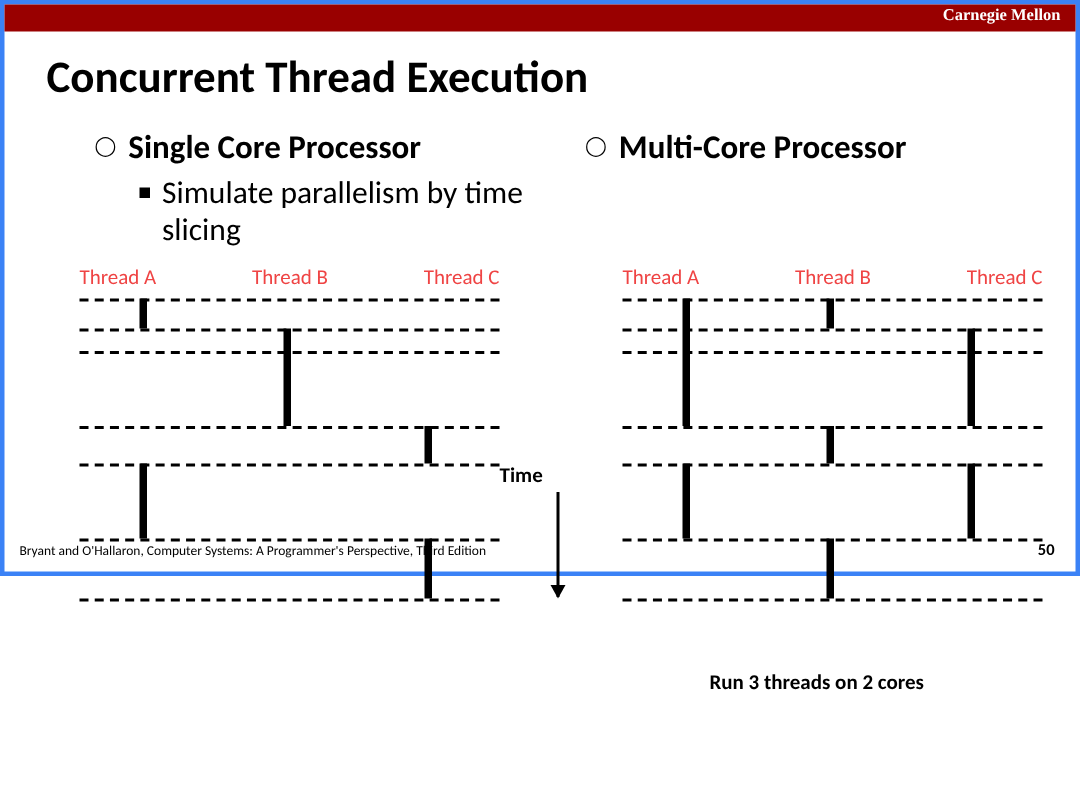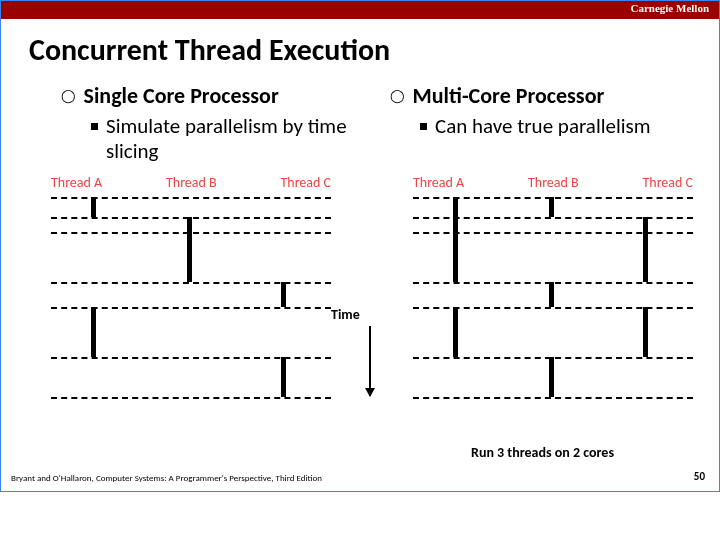--- a/index.html
+++ b/index.html
@@ -1,17 +1,17 @@
 <!DOCTYPE html>
 <html><head>
 <meta charset="utf-8">
 <style>
   * { margin: 0; padding: 0; box-sizing: border-box; }
   html, body { width: 720px; height: 540px; font-family: Calibri, Arial, sans-serif; background: #fff; }
-  .slide { width: 720px; height: 492px; position: relative; border: 1px solid #3b82f6; }
+  .slide { width: 720px; height: 384px; position: relative; border: 3px solid #3b82f6; }
   .topbar { background: #990000; height: 18px; position: relative; }
   .topbar-text { position: absolute; right: 10px; top: 1px; color: #fff; font-size: 11px; font-family: Georgia, serif; font-weight: bold; }
   .title { font-size: 30px; font-weight: bold; color: #000; margin: 12px 0 14px 28px; }
   .columns { display: flex; padding: 0 20px 0 60px; gap: 20px; }
   .col { flex: 1; }
   .bullet-line { display: flex; align-items: flex-start; gap: 8px; }
   .bullet-icon { font-size: 13px; line-height: 28px; }
   .bullet-text { font-size: 22px; font-weight: bold; color: #000; }
   .sub-line { display: flex; align-items: flex-start; gap: 8px; margin-left: 30px; margin-top: 4px; }
   .square { width: 7px; height: 7px; background: #000; margin-top: 9px; flex-shrink: 0; }
@@ -50,24 +50,20 @@
       </div>
       <div class="sub-line">
         <span class="square"></span>
         <span class="sub-text">Simulate parallelism by time slicing</span>
       </div>
     </div>
     <div class="col">
       <div class="bullet-line">
         <span class="bullet-icon">◯</span>
         <span class="bullet-text">Multi-Core Processor</span>
-      </div>
-      <div class="sub-line">
-        <span class="square"></span>
-        <span class="sub-text">Can have true parallelism</span>
       </div>
     </div>
   </div>
 
   <div class="diagram-area">
 
     <div class="time-label">Time</div>
     <div class="arrow"></div>
 
     <div class="panel panel-left">

